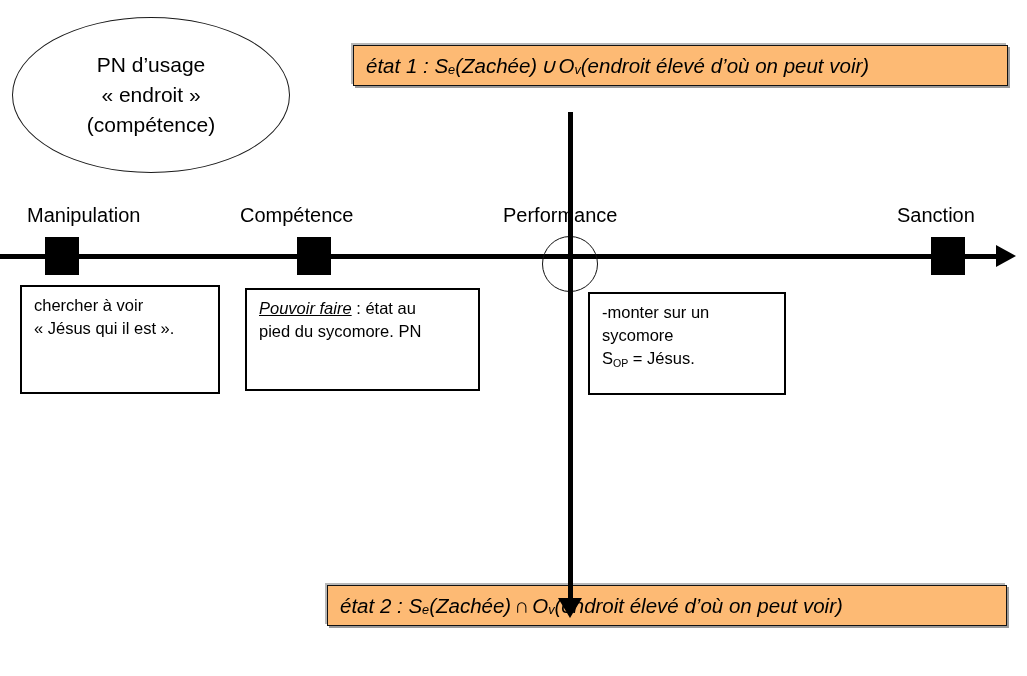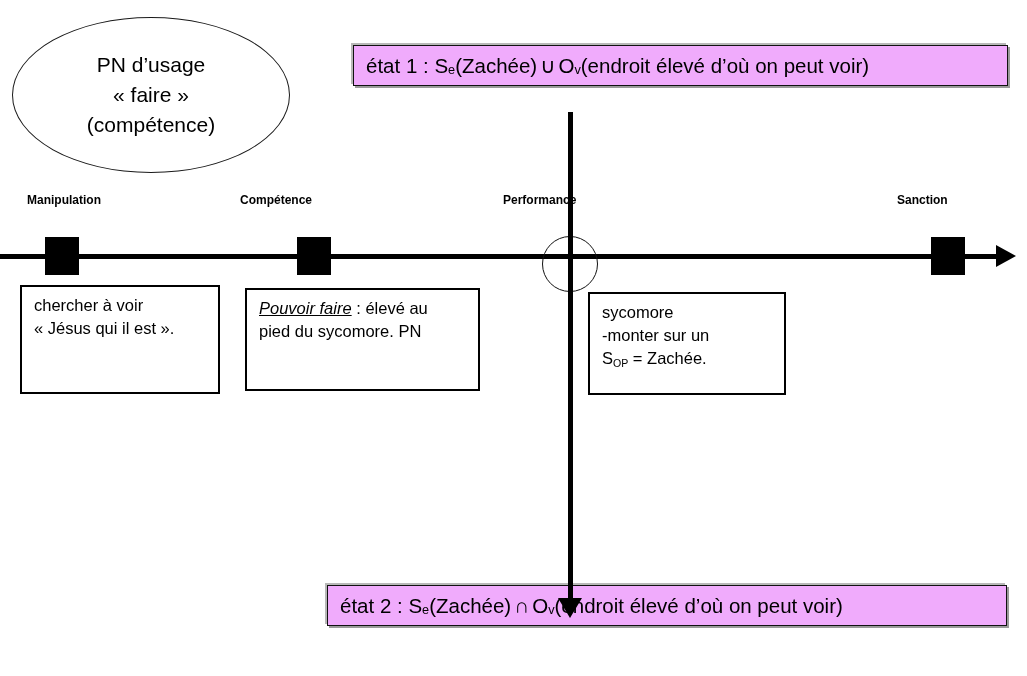--- a/index.html
+++ b/index.html
@@ -34,28 +34,29 @@
     text-align: center;
     line-height: 1.42;
     font-size: 21px;
   }
   .ellipse .eline { display: block; white-space: nowrap; }
 
   
   .state-box {
     position: absolute;
     border: 1.5px solid #111111;
-    background: #f0abfc;
+    background: #fdba74;
     box-sizing: border-box;
     box-shadow: -2px -2px 0 0 #b8b8b8, 2px 2px 0 0 #9a9a9a;
     display: flex;
     align-items: center;
     padding-left: 12px;
     font-size: 20.5px;
     white-space: nowrap;
+    font-style: italic;
   }
   #state-box-top { left: 353px; top: 45px; width: 655px; height: 41px; }
   #state-box-bottom { left: 327px; top: 585px; width: 680px; height: 41px; }
 
   .state-box sub {
     font-size: 0.62em;
     vertical-align: baseline;
     position: relative;
     top: 0.32em;
   }
@@ -98,24 +99,24 @@
     width: 56px;
     height: 56px;
     border: 1.6px solid #111111;
     border-radius: 50%;
     background: transparent;
     box-sizing: border-box;
   }
 
   .axis-label {
     position: absolute;
-    font-size: 12px;
-    font-weight: bold;
+    font-size: 20px;
+    font-weight: normal;
     white-space: nowrap;
-    top: 193px;
+    top: 204px;
   }
   #label-manipulation { left: 27px; }
   #label-competence { left: 240px; text-align: center; }
   #label-performance { left: 503px; }
   #label-sanction { left: 897px; }
 
   
   #vertical-line {
     position: absolute;
     left: 568px;
@@ -158,21 +159,21 @@
     top: 0.3em;
   }
 </style>
 </head>
 <body>
 
 <div id="canvas">
 
   <div class="ellipse">
     <span class="eline">PN d’usage</span>
-    <span class="eline">« faire »</span>
+    <span class="eline">« endroit »</span>
     <span class="eline">(compétence)</span>
   </div>
 
   <div class="state-box" id="state-box-top">
     <span>état 1 : S</span>
       <sub>e</sub>
       <span> (Zachée)</span>
       <span class="op">∪</span>
       <span>O</span>
       <sub>v</sub>
@@ -204,23 +205,23 @@
 
   <div id="vertical-line"></div>
   <div id="vertical-arrowhead"></div>
 
   <div class="note-box" id="note-manipulation">
     <span class="nline">chercher à voir</span>
     <span class="nline">« Jésus qui il est ».</span>
   </div>
 
   <div class="note-box" id="note-competence">
-    <span class="nline"><span class="underline">Pouvoir faire</span><span> : élevé au</span></span>
+    <span class="nline"><span class="underline">Pouvoir faire</span><span> : état au</span></span>
     <span class="nline">pied du sycomore. PN</span>
   </div>
 
   <div class="note-box" id="note-performance">
+    <span class="nline">-monter sur un</span>
     <span class="nline">sycomore</span>
-    <span class="nline">-monter sur un</span>
-    <span class="nline"><span>S</span><sub>OP</sub><span> = Zachée.</span></span>
+    <span class="nline"><span>S</span><sub>OP</sub><span> = Jésus.</span></span>
   </div>
 
 </div>
 
 </body></html>

